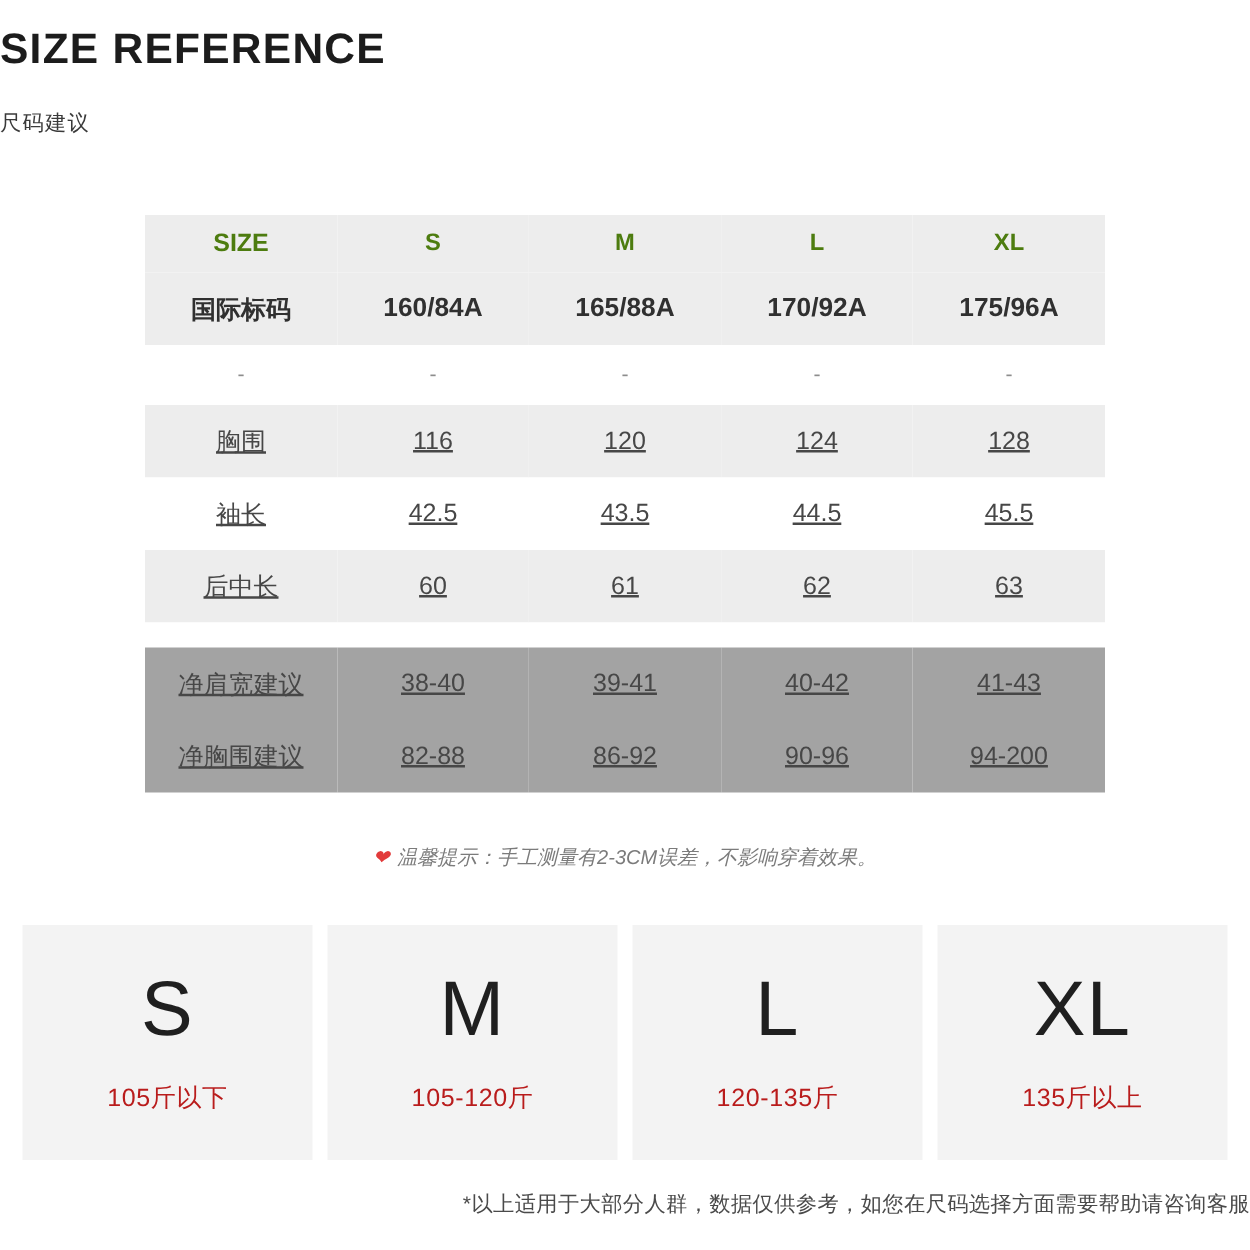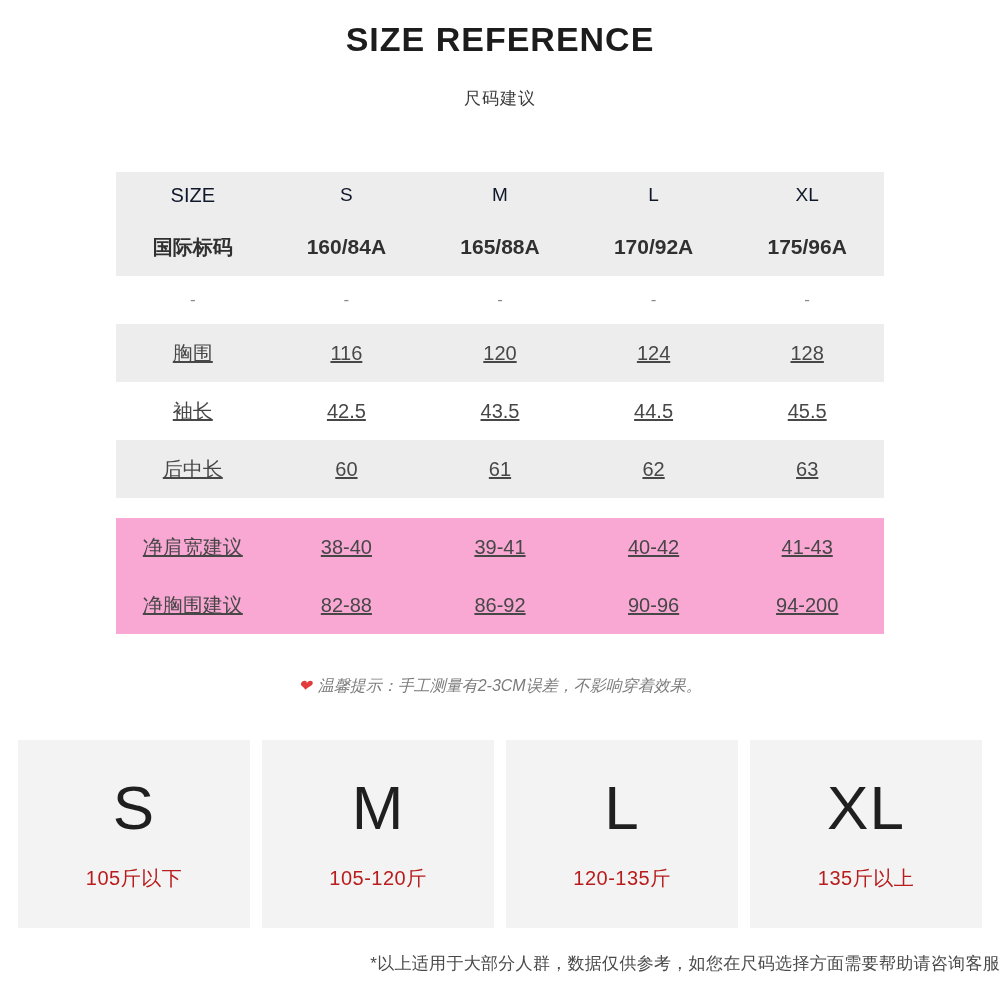--- a/index.html
+++ b/index.html
@@ -11,21 +11,21 @@
     width: 1000px;
     height: 1000px;
     font-family: "Liberation Sans", sans-serif;
     color: #333333;
     position: relative;
     overflow: hidden;
   }
 
   
   .header {
-    text-align: center;
+    text-align: left;
     padding-top: 18px;
   }
   .header .title {
     font-size: 34px;
     font-weight: 700;
     letter-spacing: 1px;
     color: #1c1c1c;
     line-height: 1.25;
   }
   .header .subtitle {
@@ -49,23 +49,23 @@
   }
   table.size-table td {
     text-align: center;
     color: #4a4a4a;
     font-size: 19px;
     padding: 0;
     vertical-align: middle;
   }
   tr.row-head td {
     height: 46px;
-    font-weight: 400;
+    font-weight: 700;
     font-size: 19px;
-    color: #0f172a;
+    color: #4d7c0f;
   }
   tr.row-head2 td {
     height: 58px;
     font-weight: 700;
     font-size: 21px;
     color: #303030;
   }
   tr.row-dash td {
     height: 48px;
     color: #8d8d8d;
@@ -79,21 +79,21 @@
   }
   tr.row-data td.label,
   tr.row-head td.label,
   tr.row-head2 td.label {
     font-size: 20px;
   }
   tr.row-gap td {
     height: 20px;
   }
   .band-gray { background: #ededed; }
-  .band-light { background: #f9a8d4; }
+  .band-light { background: #a3a3a3; }
   .band-white { background: #ffffff; }
 
   
   .tip {
     position: absolute;
     top: 676px;
     left: 0;
     width: 100%;
     text-align: center;
     font-size: 16px;

